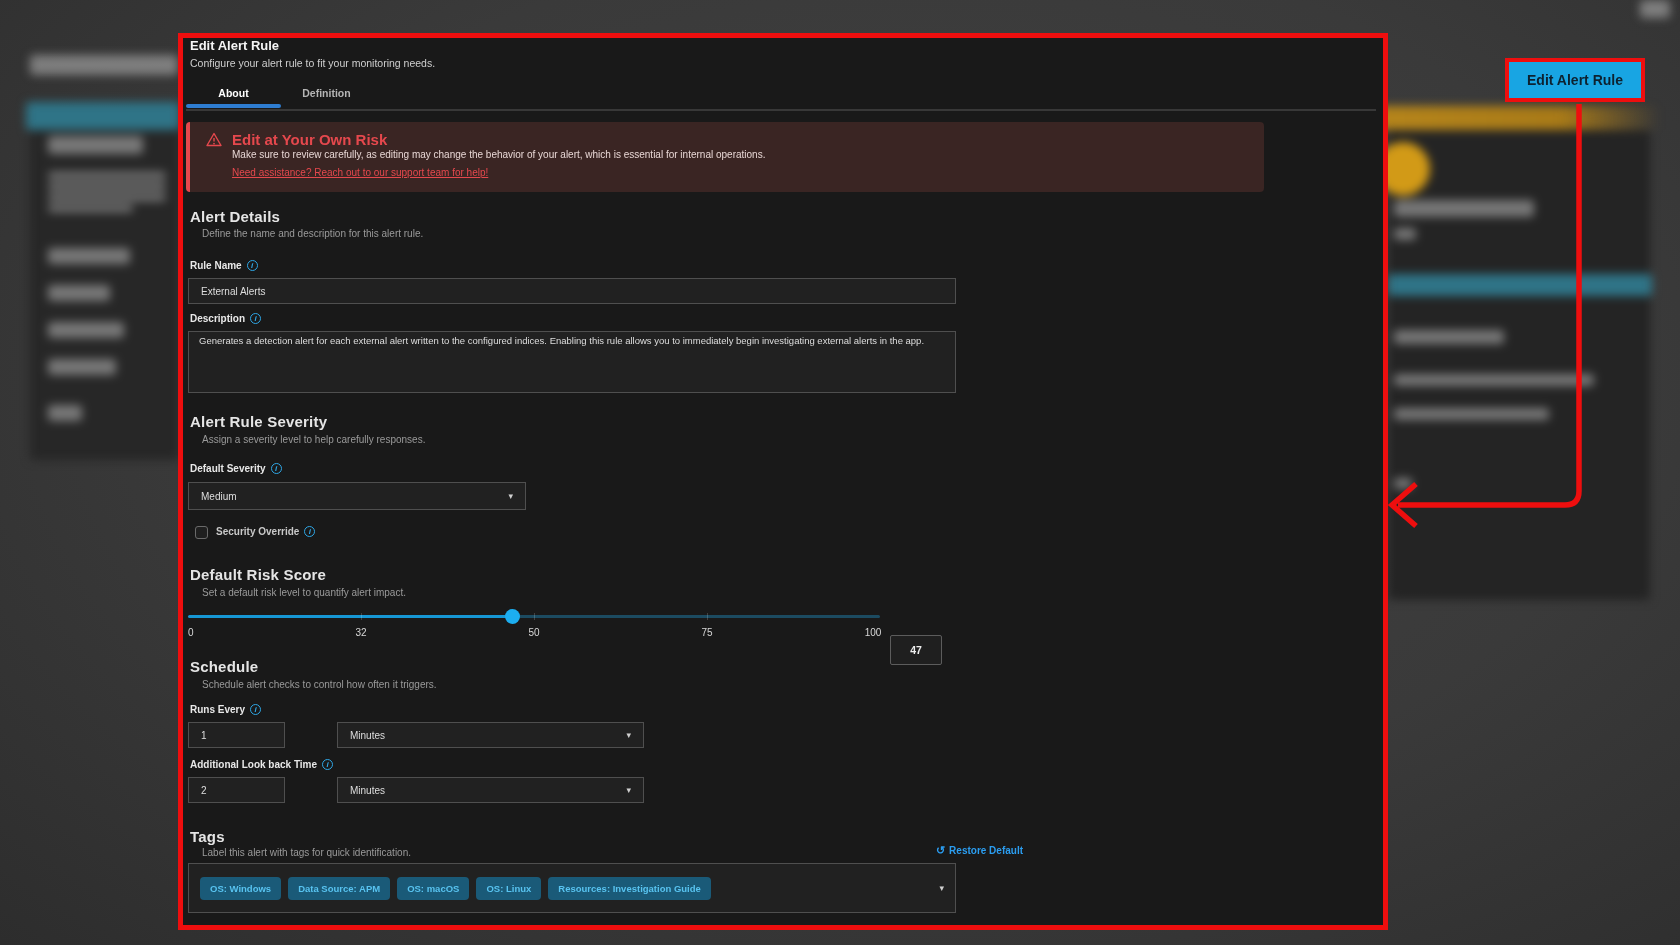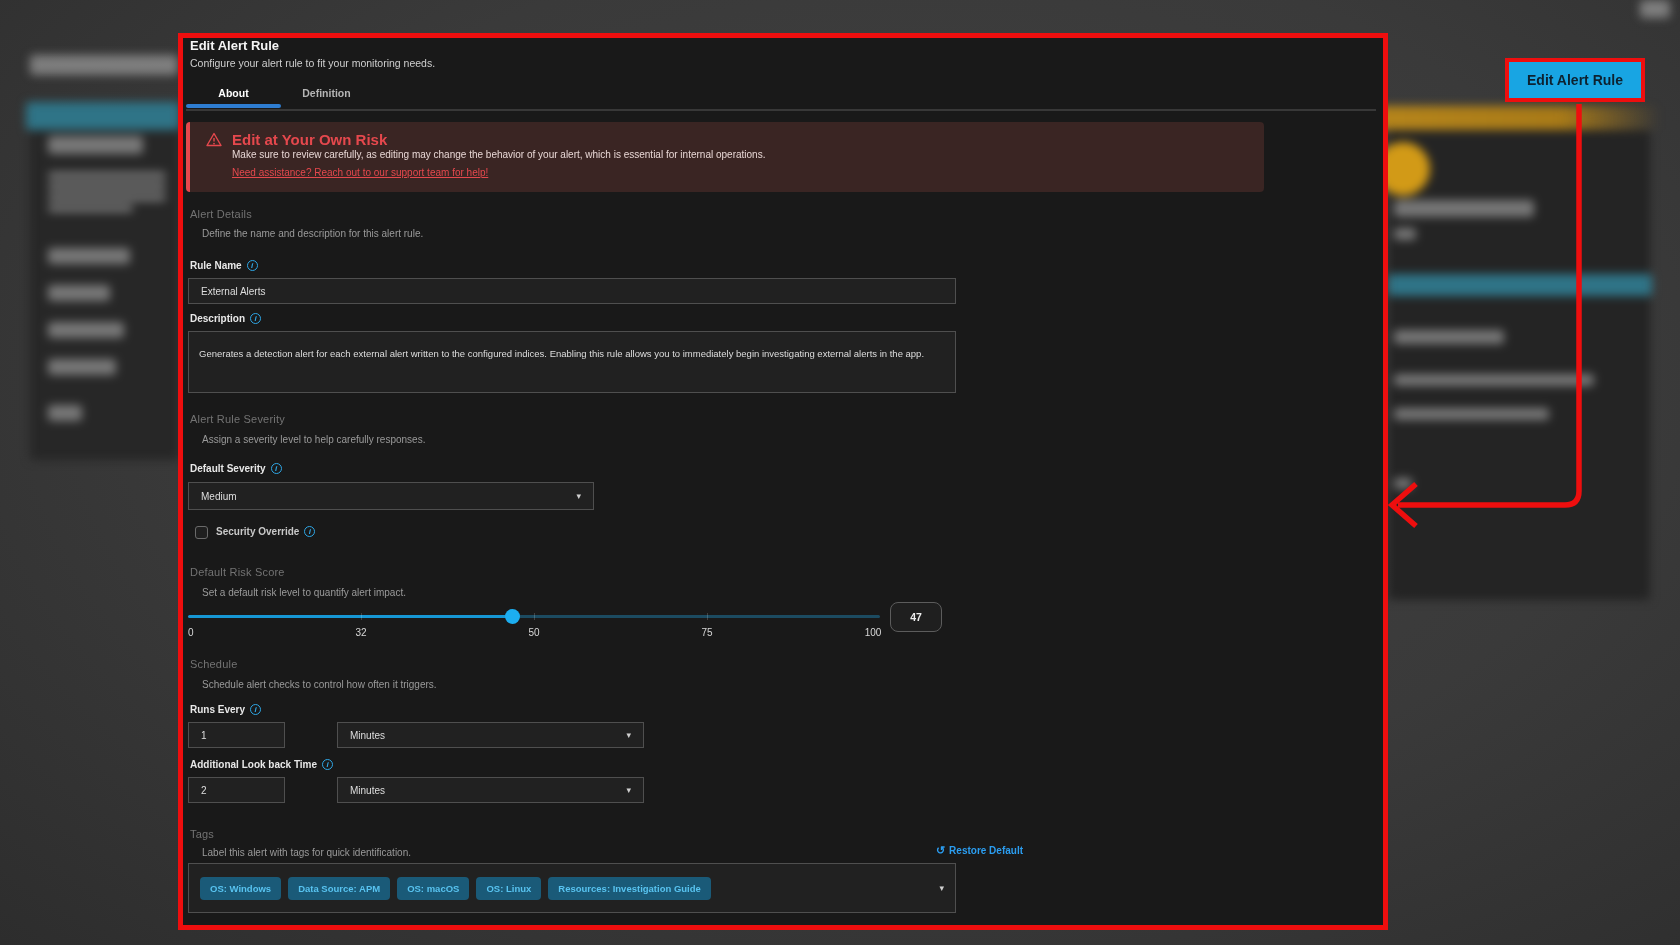--- a/index.html
+++ b/index.html
@@ -28,41 +28,41 @@
   .tab-border { left:3px; top:71px; width:1190px; height:2px; background:#383838; }
 
   .callout { left:3px; top:84px; width:1078px; height:70px; background:#3a2523;
     border-left:4px solid #e5484d; border-radius:4px; }
   .callout .c-title { position:absolute; left:42px; top:9px; font-size:15px; font-weight:bold; color:#e5484d; }
   .callout .c-body  { position:absolute; left:42px; top:27px; font-size:10px; color:#e8d7d5; }
   .callout .c-link  { position:absolute; left:42px; top:45px; font-size:10px; color:#e5484d;
     text-decoration:underline; cursor:pointer; }
   .warn-ico { position:absolute; left:16px; top:10px; }
 
-  .h { font-size:11px; font-weight:normal; color:#737373; letter-spacing:.2px; }
+  .h { font-size:15px; font-weight:bold; color:#e5e5e5; letter-spacing:.2px; }
   .d { font-size:10px; color:#9a9a9a;margin-left:12px; }
   .lbl { font-size:10px; font-weight:bold; color:#e8e8e8; display:flex; align-items:center; gap:5px; }
   .info { display:inline-flex; width:11px; height:11px; border:1px solid #2fa7e6; border-radius:50%;
     color:#2fa7e6; font-size:8px; font-style:italic; font-weight:bold;
     align-items:center; justify-content:center; line-height:1; }
 
   .inp, .ta, .dd, .tagbox { background:#212121; border:1px solid #4f4f4f; border-radius:0;
     color:#dedede; font-family:"Liberation Sans", sans-serif; }
   .inp { height:26px; font-size:10px; padding:0 12px; outline:none; }
-  .ta { font-size:9.5px; padding:15px 10px; resize:none; outline:none; line-height:1.5; }
+  .ta { font-size:9.5px; padding:2px 10px; resize:none; outline:none; line-height:1.5; }
   .dd { display:flex; align-items:center; font-size:10px; padding:0 12px; cursor:pointer; }
   .dd .caret { margin-left:auto; font-size:9px; color:#d0d0d0; }
 
   .chk { width:13px; height:13px; border:1px solid #6a6a6a; border-radius:3px; background:#1f1f1f; cursor:pointer; }
 
   .track { height:3px; border-radius:2px; }
   .tick-lbl { font-size:10px; color:#d8d8d8; }
   .handle { width:15px; height:15px; border-radius:50%; background:#1caef0; cursor:pointer; }
-  .valbox { width:52px; height:30px; border:1px solid #5c5c5c; border-radius:8px; background:#1f1f1f;
-    color:#eeeeee; font-size:10.5px; font-weight:bold; text-align:center; line-height:28px; }
+  .valbox { width:52px; height:30px; border:1px solid #5c5c5c; border-radius:2px; background:#1f1f1f;
+    color:#eeeeee; font-size:10.5px; font-weight:bold; text-align:center; line-height:28px;margin-top:33px; }
 
   .restore { font-size:10px; font-weight:bold; color:#2b9df0; cursor:pointer; text-align:right; }
   .restore .ricon { font-size:11px; margin-right:4px; }
 
   .tagbox { display:flex; align-items:center; gap:7px; padding:0 11px; }
   .chip { background:#1a5a78; color:#58c3f0; font-size:9.5px; font-weight:bold;
     padding:6px 10px; border-radius:4px; white-space:nowrap; cursor:pointer; }
   .tagbox .caret { margin-left:auto; font-size:9px; color:#d0d0d0; }
 
   
@@ -142,21 +142,21 @@
   </div>
   <textarea class="ta" style="left: 5px; top: 293px; width: 768px; height: 62px;">Generates a detection alert for each external alert written to the configured indices. Enabling this rule allows you to immediately begin investigating external alerts in the app.</textarea>
 
   <div class="h" style="left:7px;top:375px">Alert Rule Severity</div>
   <div class="d" style="left:7px;top:396px">Assign a severity level to help carefully responses.</div>
 
   <div class="lbl" style="left:7px;top:425px">
     <span>Default Severity</span>
     <span class="info">i</span>
   </div>
-  <div class="dd" style="left:5px;top:444px;width:406px;height:28px">
+  <div class="dd" style="left:5px;top:444px;width:338px;height:28px">
     <span>Medium</span>
     <span class="caret">▾</span>
   </div>
 
   <div class="chk" style="left:12px;top:488px;position:absolute"></div>
   <div class="lbl" style="left:33px;top:488px;color:#c9c9c9">
     <span>Security Override</span>
     <span class="info">i</span>
   </div>
 

